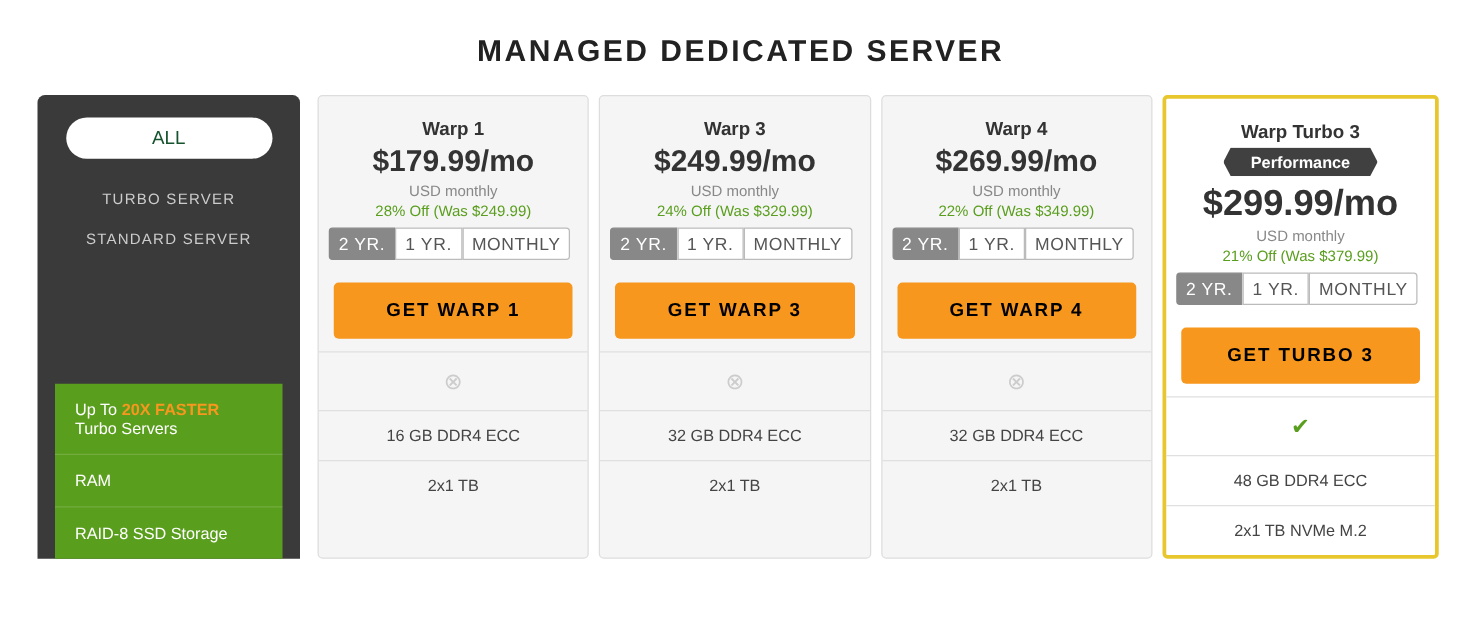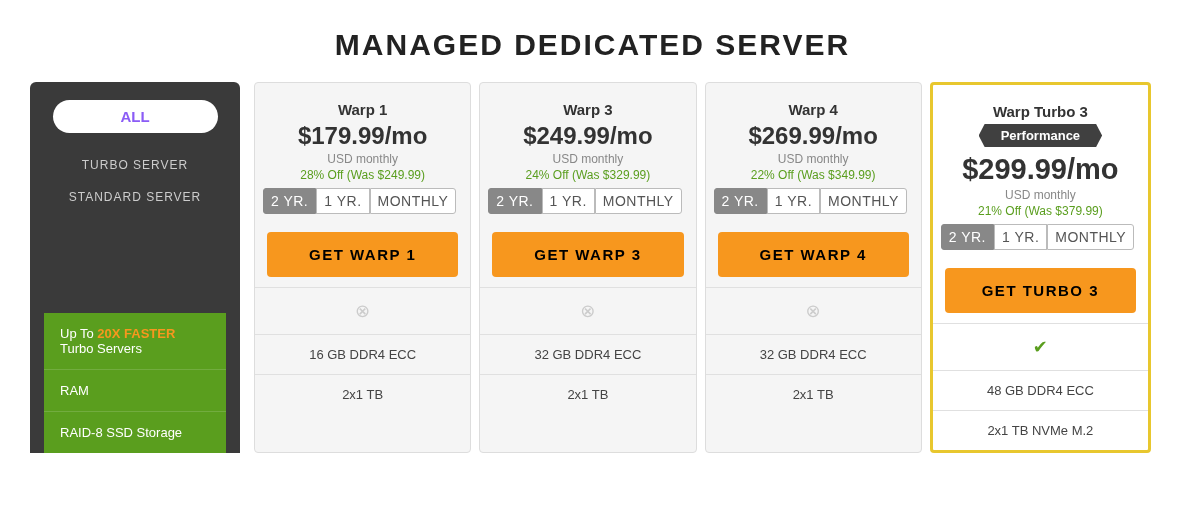--- a/index.html
+++ b/index.html
@@ -7,21 +7,21 @@
       font-family: Arial, sans-serif;
       background: #fff;
       width: 1185px;
       min-height: 508px;
       overflow: hidden;
     }
 
     .page-title {
       text-align: center;
       padding: 28px 0 20px;
-      font-size: 30px;
+      font-size: 24px;
       font-weight: 900;
       letter-spacing: 2px;
       color: #222;
       text-transform: uppercase;
     }
 
     .main-layout {
       display: flex;
       flex-direction: row;
       padding: 0 30px 0 30px;
@@ -40,22 +40,22 @@
       padding: 18px 14px 0 14px;
     }
 
     .sidebar-all-btn {
       background: #fff;
       border: none;
       border-radius: 30px;
       width: 165px;
       padding: 8px 0;
       font-size: 15px;
-      font-weight: bold;
-      color: #8b5cf6;
+      font-weight: normal;
+      color: #14532d;
       cursor: pointer;
       margin-bottom: 16px;
     }
 
     .sidebar-item {
       color: #ccc;
       font-size: 12px;
       letter-spacing: 1px;
       text-transform: uppercase;
       padding: 9px 0;

